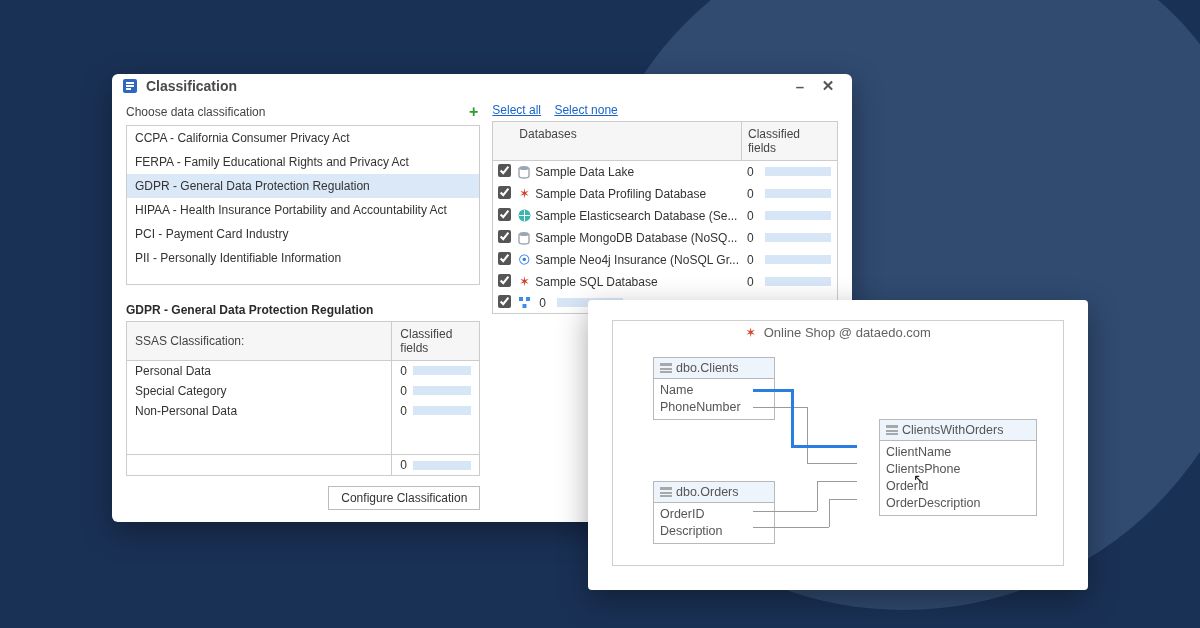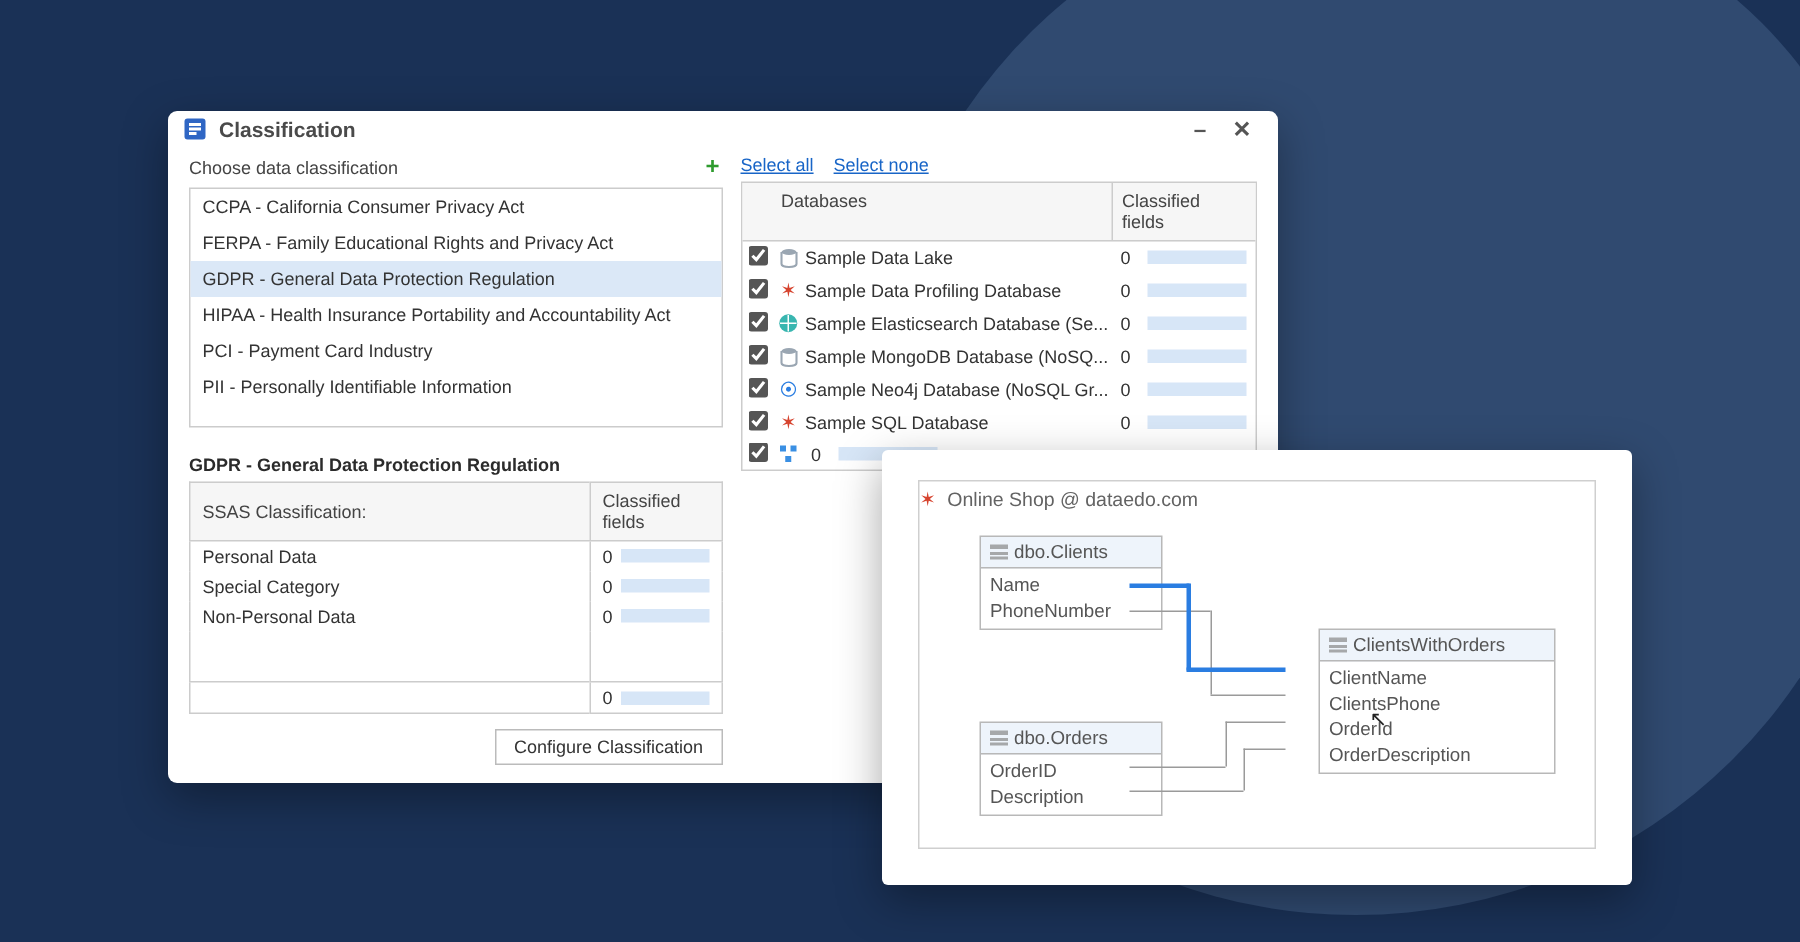--- a/index.html
+++ b/index.html
@@ -147,21 +147,21 @@
     padding: 20px 24px 24px 24px;
   }
   .diagram-inner {
     border: 1px solid #cfcfcf;
     height: 100%;
     position: relative;
     color: #636363;
     font-size: 13px;
   }
   .diag-title {
-    position: absolute; top: 4px; left: 0; right: 0; text-align: left;
+    position: absolute; top: 4px; left: 0; right: 0; text-align: center;
     color: #636363; font-size: 13px;
   }
   .diag-title-icon { color:#d6432e; margin-right:4px; }
   .entity {
     position: absolute;
     border: 1px solid #b8b8b8;
     background: #fff;
     min-width: 120px;
     margin-left: 22px;
   }
@@ -363,21 +363,21 @@
                 <div class="bar"></div>
               </div>
             </div>
         </div>
 
         <div class="db-row">
           <div class="c1"><input type="checkbox" checked="" style=""></div>
           <div class="c-icon">
               <span style="color:#2a7de1;font-size:12px">⦿</span>
             </div>
-          <div class="c-name">Sample Neo4j Database (NoSQL Gr...</div>
+          <div class="c-name">Sample Neo4j Insurance (NoSQL Gr...</div>
           <div class="c3">
               <div class="count-cell">
                 <span class="num">0</span>
                 <div class="bar"></div>
               </div>
             </div>
         </div>
 
         <div class="db-row">
           <div class="c1"><input type="checkbox" checked="" style=""></div>

